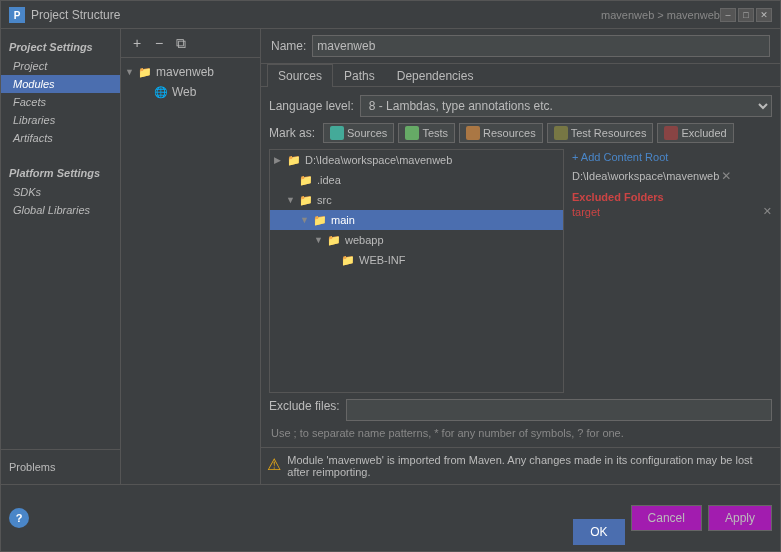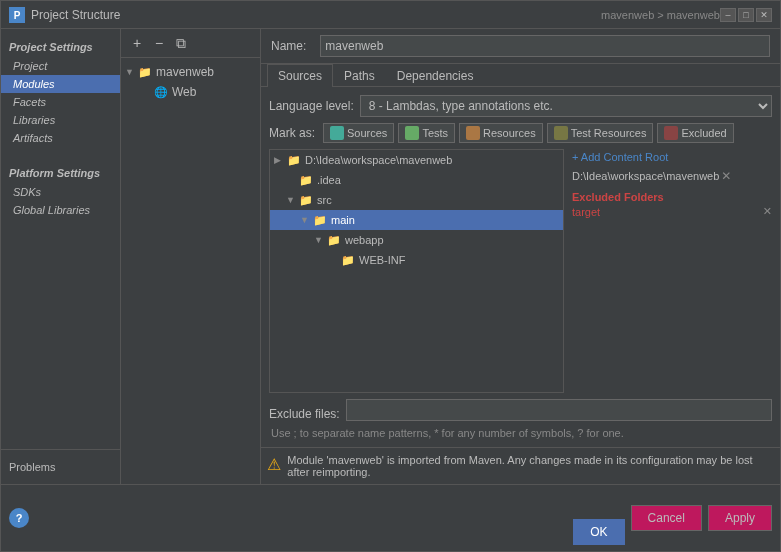--- a/index.html
+++ b/index.html
@@ -32,21 +32,21 @@
 
     .module-tree { flex: 1; overflow: auto; padding: 4px 0; }
     .tree-item { display: flex; align-items: center; padding: 2px 4px; cursor: pointer; }
     .tree-arrow { width: 12px; font-size: 9px; color: #888; }
     .tree-icon { width: 16px; height: 16px; margin-right: 3px; font-size: 11px; display: flex; align-items: center; justify-content: center; }
     .folder-icon { color: #c8a84b; }
     .web-icon { color: #4a86c8; }
 
     .right-panel { flex: 1; background: #3c3f41; display: flex; flex-direction: column; }
 
-    .name-row { display: flex; align-items: center; padding: 6px 10px; gap: 14px; border-bottom: 1px solid #555; }
+    .name-row { display: flex; align-items: center; padding: 6px 10px; gap: 6px; border-bottom: 1px solid #555; }
     .name-label { color: #bbbbbb; font-size: 12px; }
     .name-input { flex: 1; background: #45494a; border: 1px solid #666; color: #bbbbbb; padding: 2px 4px; font-size: 12px; height: 22px; }
 
     .tabs { display: flex; border-bottom: 1px solid #555; padding: 0 6px; }
     .tab { padding: 4px 10px; cursor: pointer; font-size: 12px; color: #bbbbbb; border: 1px solid transparent; border-bottom: none; margin-bottom: -1px; }
     .tab.active { background: #3c3f41; border-color: #555; border-bottom-color: #3c3f41; color: #bbbbbb; }
 
     .tab-content { flex: 1; padding: 8px; overflow: auto; display: flex; flex-direction: column; gap: 6px; }
 
     .language-row { display: flex; align-items: center; gap: 6px; }
@@ -74,32 +74,32 @@
     .content-root-panel { width: 200px; display: flex; flex-direction: column; gap: 4px; }
     .add-root-btn { color: #4a86c8; cursor: pointer; font-size: 11px; padding: 2px 0; }
     .root-entry { display: flex; align-items: center; gap: 2px; font-size: 11px; color: #bbbbbb; }
     .root-close { color: #888; cursor: pointer; font-size: 12px; }
     .excluded-section { margin-top: 4px; }
     .excluded-title { font-size: 11px; font-weight: bold; color: #cc4444; margin-bottom: 2px; }
     .excluded-item { display: flex; align-items: center; justify-content: space-between; font-size: 11px; }
     .excluded-name { color: #cc4444; }
     .excluded-close { color: #888; cursor: pointer; }
 
-    .exclude-files-row { display: flex; align-items: flex-end; gap: 6px; }
+    .exclude-files-row { display: flex; align-items: flex-start; gap: 6px; }
     .exclude-files-label { font-size: 12px; color: #bbbbbb; white-space: nowrap; }
     .exclude-files-input { flex: 1; background: #45494a; border: 1px solid #666; color: #bbbbbb; padding: 2px 4px; font-size: 12px; height: 22px; }
 
     .exclude-hint { font-size: 11px; color: #888; padding: 0 2px; }
 
     .warning-row { display: flex; align-items: flex-start; gap: 6px; padding: 6px; background: #3c3f41; border-top: 1px solid #555; font-size: 11px; color: #bbbbbb; }
     .warning-icon { color: #e6a817; font-size: 16px; margin-top: 1px; }
 
     .bottom-bar { display: flex; align-items: center; justify-content: flex-end; padding: 6px 8px; gap: 6px; border-top: 1px solid #555; background: #3c3f41; }
     .help-icon { margin-right: auto; width: 20px; height: 20px; background: #4a86c8; border-radius: 50%; color: white; display: flex; align-items: center; justify-content: center; font-size: 11px; font-weight: bold; cursor: pointer; }
-    .dialog-btn { padding: 3px 16px; background: #be185d; border: 1px solid #666; color: #bbbbbb; cursor: pointer; font-size: 12px; height: 26px; }
+    .dialog-btn { padding: 3px 16px; background: #a21caf; border: 1px solid #666; color: #bbbbbb; cursor: pointer; font-size: 12px; height: 26px; }
     .dialog-btn.primary { background: #4b6eaf; border-color: #4b6eaf; color: white; margin-top: 28px; }
   </style>
 </head>
 <body>
 
 <div class="window">
 
   <div class="title-bar">
     <div class="title-bar-icon">
       <svg width="16" height="16" viewBox="0 0 16 16">

